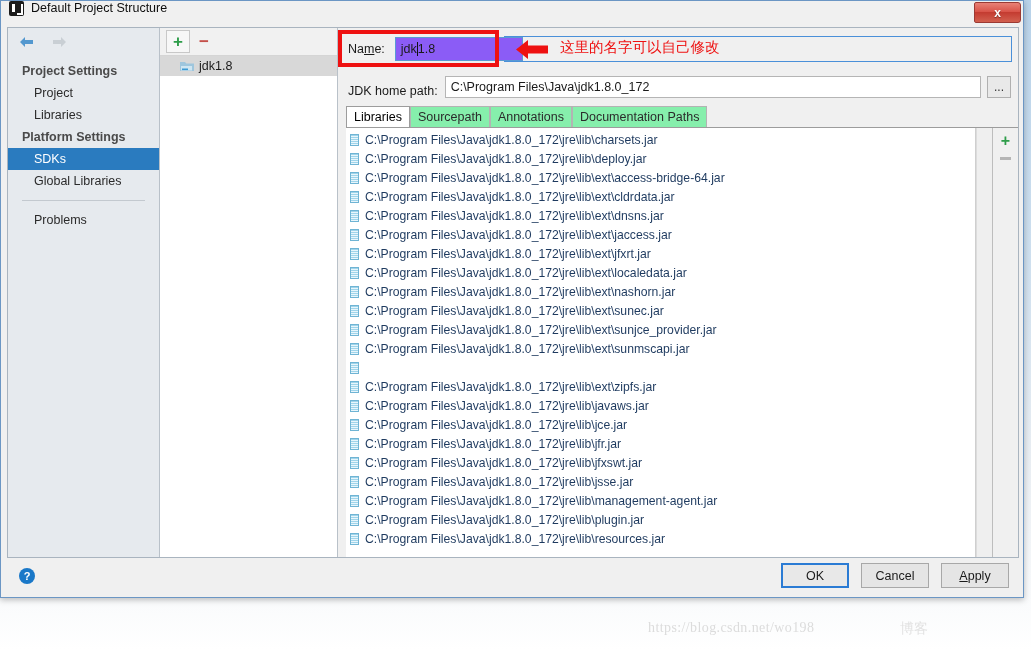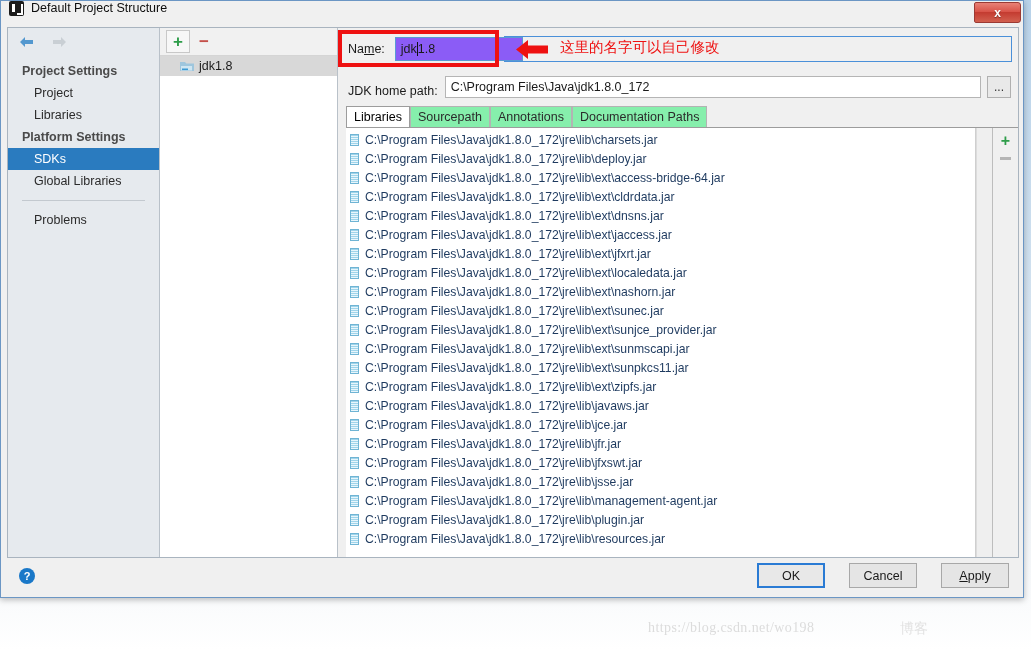--- a/index.html
+++ b/index.html
@@ -262,21 +262,21 @@
     width: 1012px; height: 33px;
     background: #f0f0f0;
     display: flex; align-items: center;
   }
   #help-icon {
     width: 16px; height: 16px; margin-left: 12px; border-radius: 50%;
     background: #1a78c8; color: #fff; font-size: 11px; font-weight: bold;
     display: flex; align-items: center; justify-content: center; cursor: pointer;
   }
   #footer-buttons {
-    margin-left: auto; margin-right: 10px; display: flex; gap: 24px;
+    margin-left: auto; margin-right: 10px; display: flex; gap: 12px;
   }
   .dlg-btn {
     min-width: 68px; height: 25px; padding: 0 10px;
     font-size: 12.5px; color: #1a1a1a;
     background: #e5e5e5; border: 1px solid #a8a8a8;
     display: flex; align-items: center; justify-content: center; cursor: pointer;
   }
   .dlg-btn.default { border: 2px solid #2a7bd4; background: #e8e8e8; }
   .dlg-btn u { text-decoration: underline; }
 
@@ -439,21 +439,20 @@
             <div class="cp-row">
               <span class="jar-icon"></span>
               <span>C:\Program Files\Java\jdk1.8.0_172\jre\lib\ext\sunjce_provider.jar</span>
             </div>
             <div class="cp-row">
               <span class="jar-icon"></span>
               <span>C:\Program Files\Java\jdk1.8.0_172\jre\lib\ext\sunmscapi.jar</span>
             </div>
             <div class="cp-row">
               <span class="jar-icon"></span>
-              <span>C:\Program Files\Java\jdk1.8.0_172\jre\lib\ext\sunpkcs11.jar</span>
             </div>
             <div class="cp-row">
               <span class="jar-icon"></span>
               <span>C:\Program Files\Java\jdk1.8.0_172\jre\lib\ext\zipfs.jar</span>
             </div>
             <div class="cp-row">
               <span class="jar-icon"></span>
               <span>C:\Program Files\Java\jdk1.8.0_172\jre\lib\javaws.jar</span>
             </div>
             <div class="cp-row">

